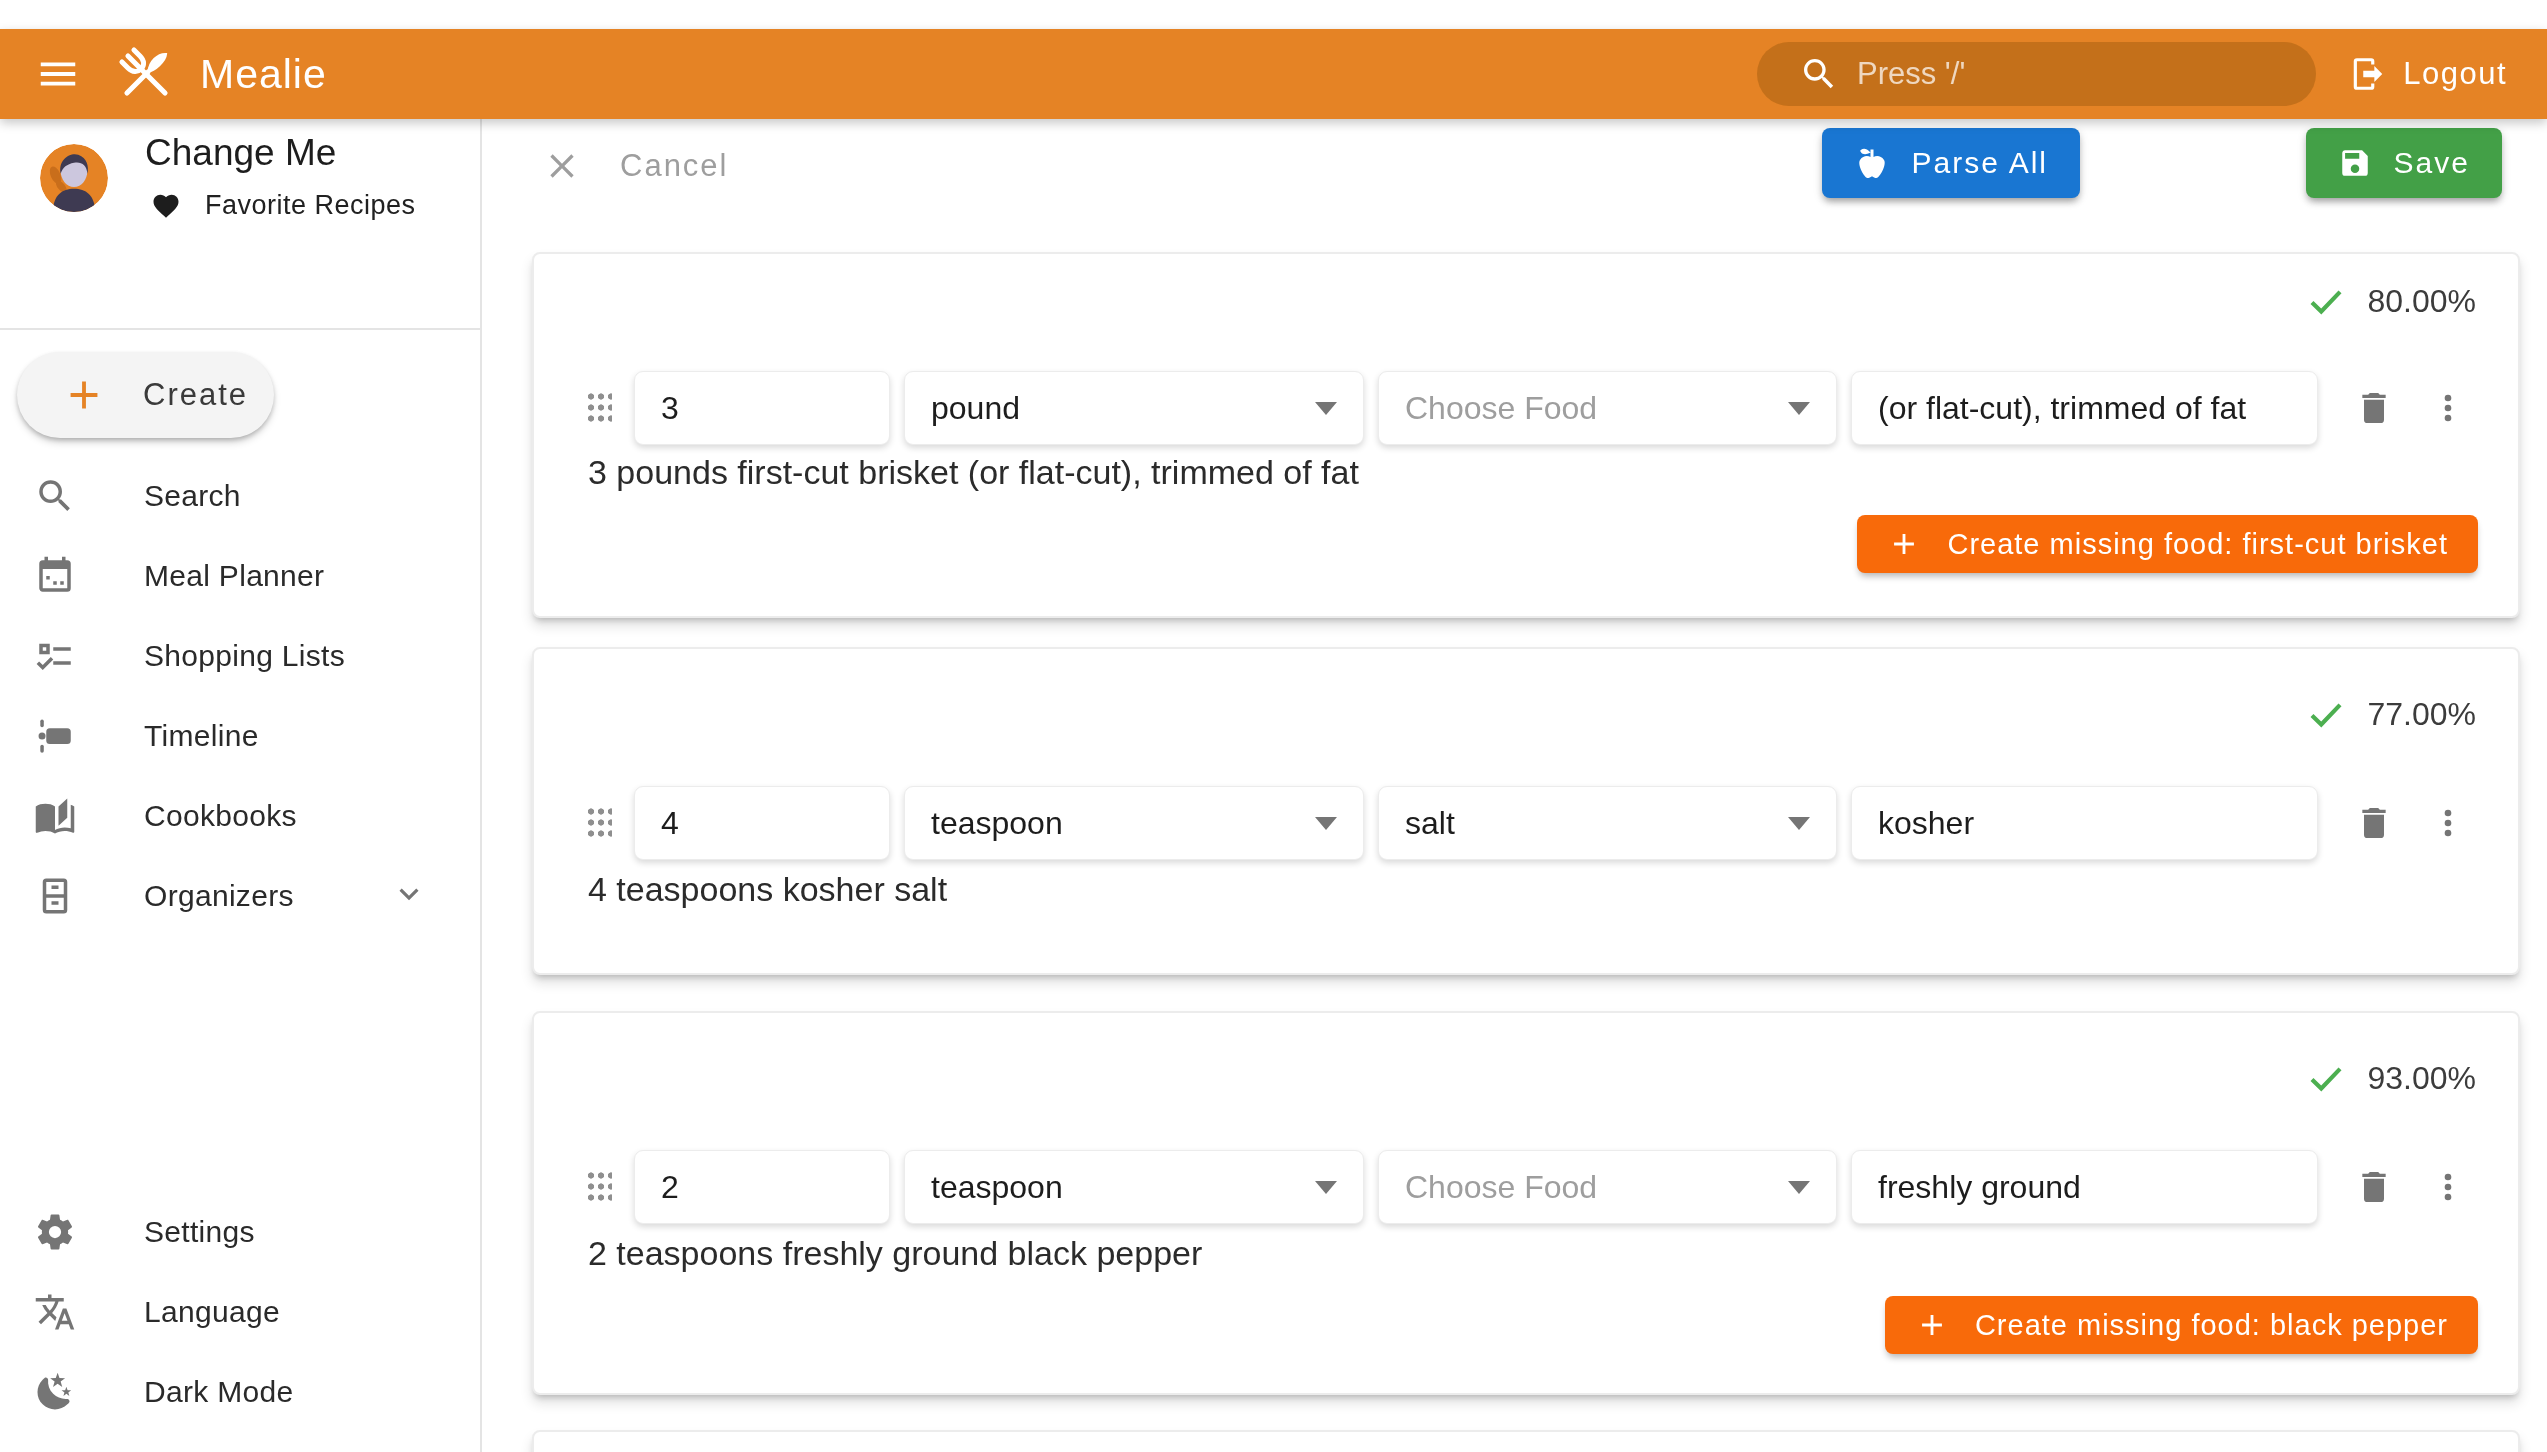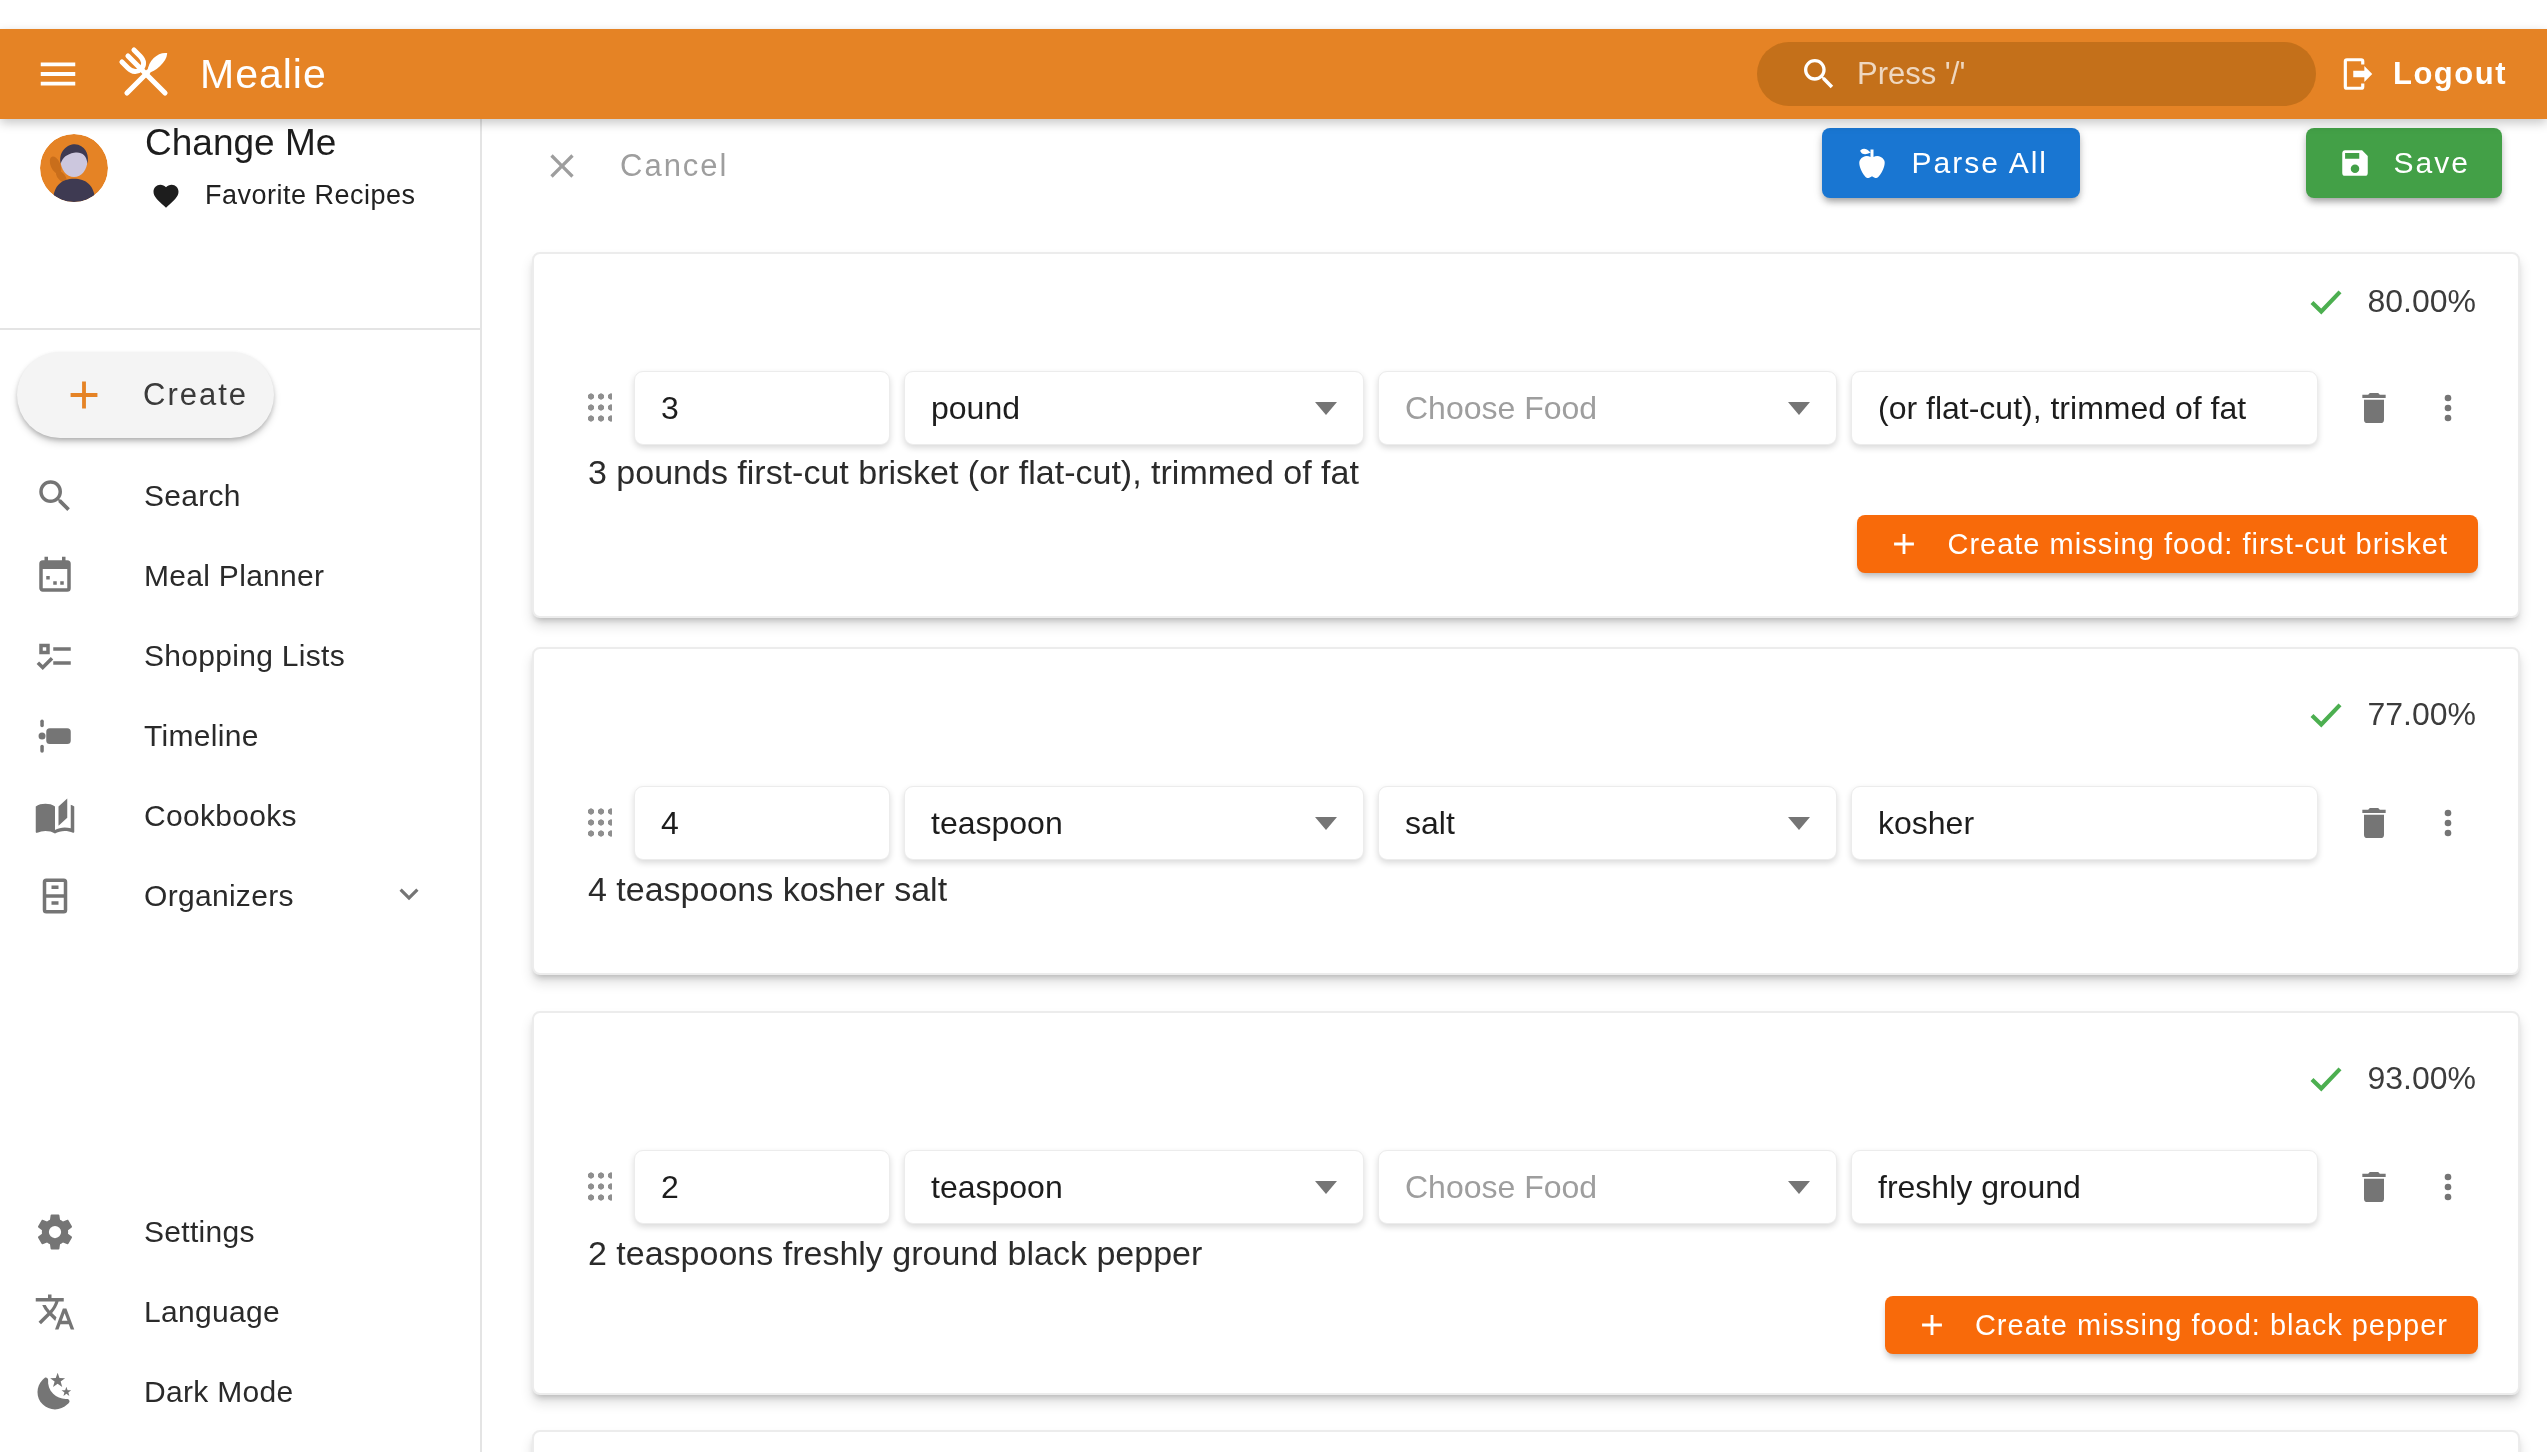--- a/index.html
+++ b/index.html
@@ -17,26 +17,26 @@
   .logo { margin-left:26px; width:68px; height:68px; }
   .app-title { margin-left:20px; color:#fff; font-size:41px; font-weight:500; letter-spacing:1px; }
   .searchpill { position:absolute; left:1757px; top:13px; width:559px; height:64px;
                 background:#C4701A; border-radius:32px; display:flex; align-items:center; }
   .searchpill svg { margin-left:42px; }
   .searchpill input { flex:1; margin-left:18px; margin-right:30px; background:transparent; border:none;
                 outline:none; color:#fff; font-size:31px; font-family:inherit; }
   .searchpill input::placeholder { color:rgba(255,255,255,.72); }
   .logoutbtn { position:absolute; right:26px; top:0; height:90px; display:flex; align-items:center;
                gap:16px; background:none; border:none; cursor:pointer; padding:0 14px; }
-  .logoutbtn span { color:#fff; font-size:31px; font-weight:700; letter-spacing:1.5px; }
+  .logoutbtn span { color:#fff; font-size:31px; font-weight:400; letter-spacing:1.5px; }
 
   
   .sidebar { position:absolute; left:0; top:90px; width:482px; height:1363px;
              background:#fff; border-right:2px solid #e4e4e4; z-index:20; }
-  .userrow { position:absolute; left:0; top:4px; width:100%; height:149px; cursor:pointer;text-align:center; }
+  .userrow { position:absolute; left:0; top:14px; width:100%; height:149px; cursor:pointer;text-align:center; }
   .avatar { position:absolute; left:40px; top:40px; width:68px; height:68px; border-radius:50%; overflow:hidden; }
   .username { position:absolute; left:145px; top:28px; font-size:37px; color:#1d1d1d; }
   .favrow { position:absolute; left:151px; top:86px; display:flex; align-items:center; gap:24px; cursor:pointer; }
   .favrow span { font-size:27px; font-weight:500; color:#212121; letter-spacing:0.5px; }
   .sb-divider { position:absolute; left:0; top:238px; width:100%; height:2px; background:#e4e4e4; }
   .createbtn { position:absolute; left:17px; top:262px; width:257px; height:86px; border-radius:43px;
                background:#f4f4f4; border:none; display:flex; align-items:center; cursor:pointer;
                box-shadow:0 5px 8px -2px rgba(0,0,0,.25), 0 2px 4px rgba(0,0,0,.14); }
   .createbtn .plus { margin-left:44px; }
   .createbtn span { margin-left:36px; font-size:31px; font-weight:500; letter-spacing:2px; color:#3a3a3a; }

